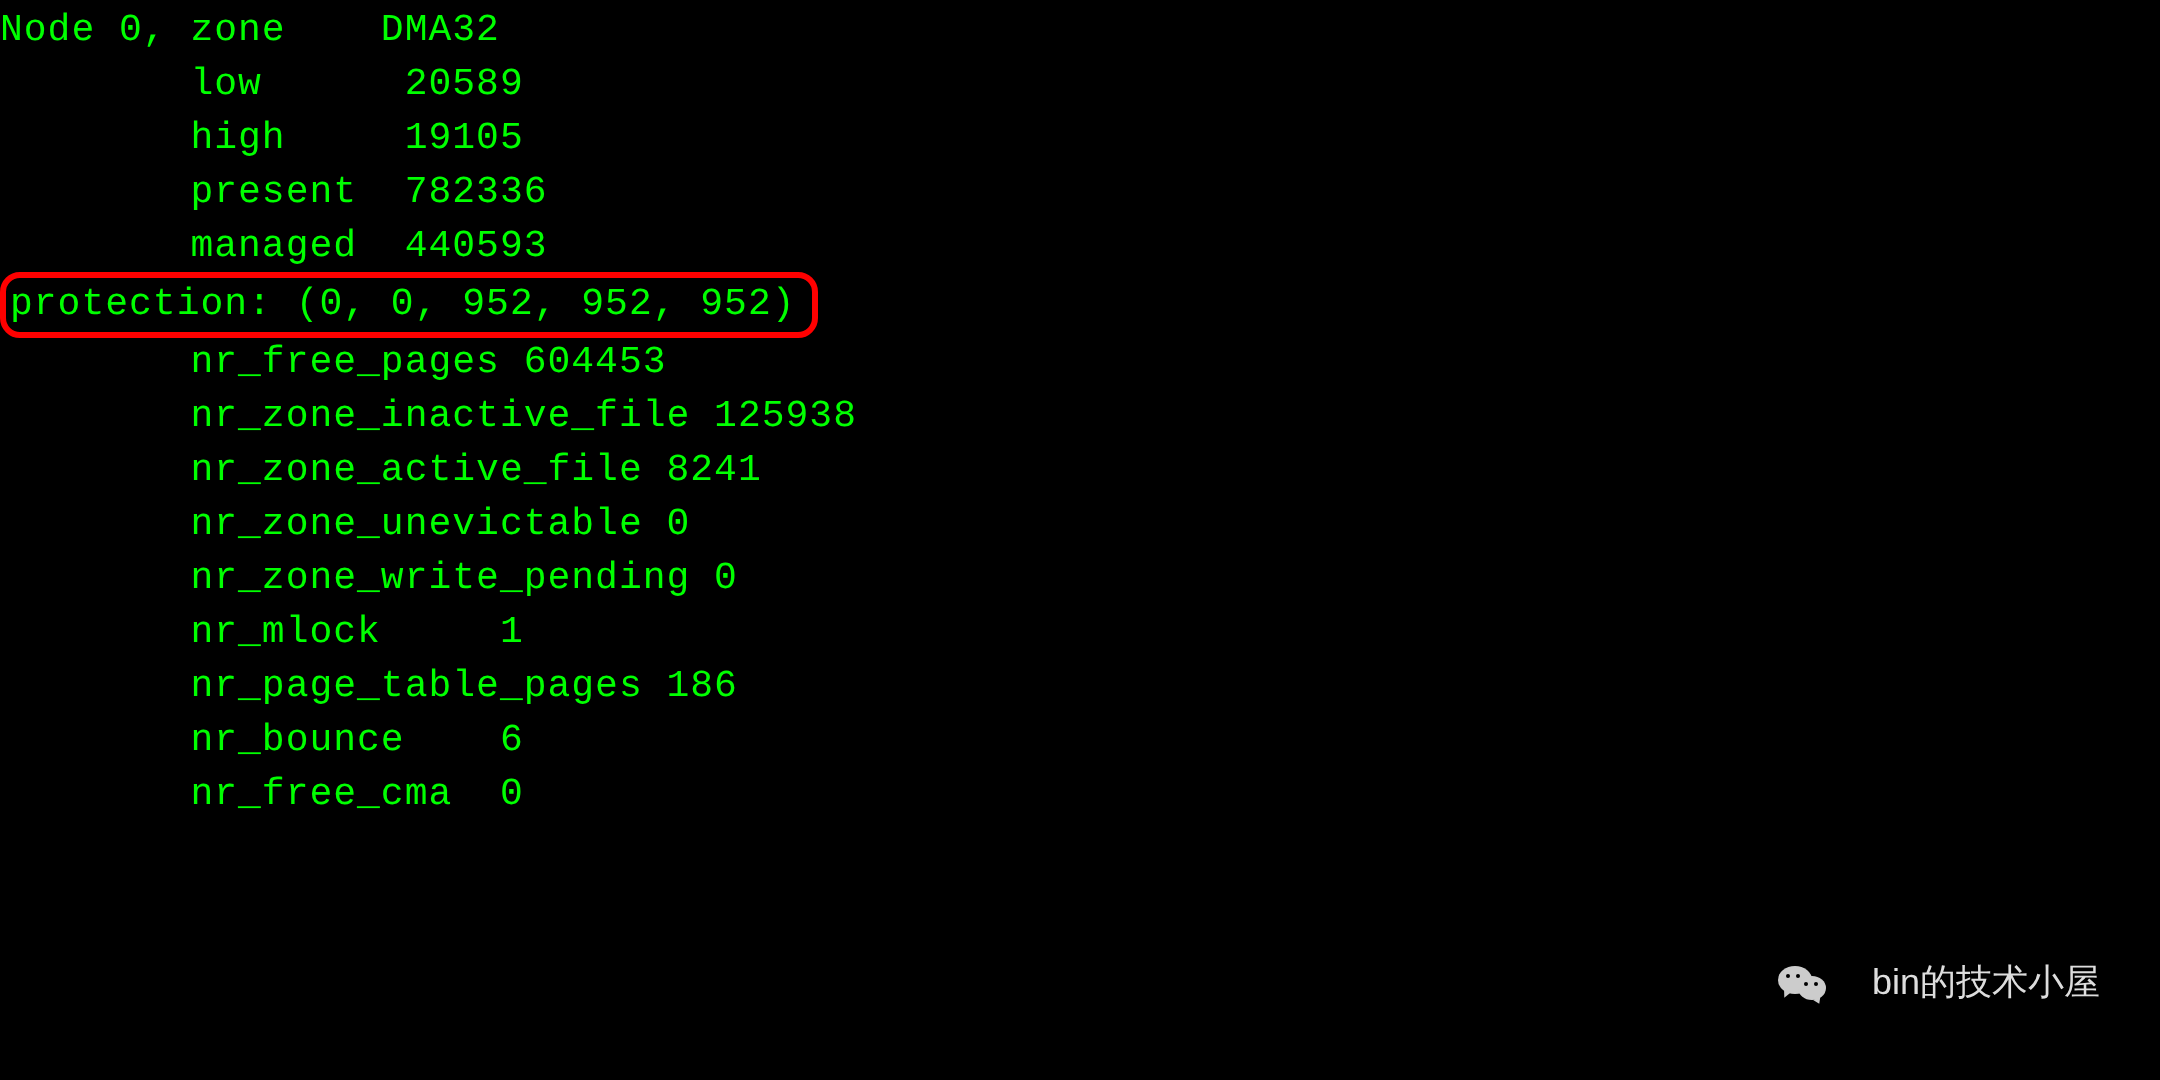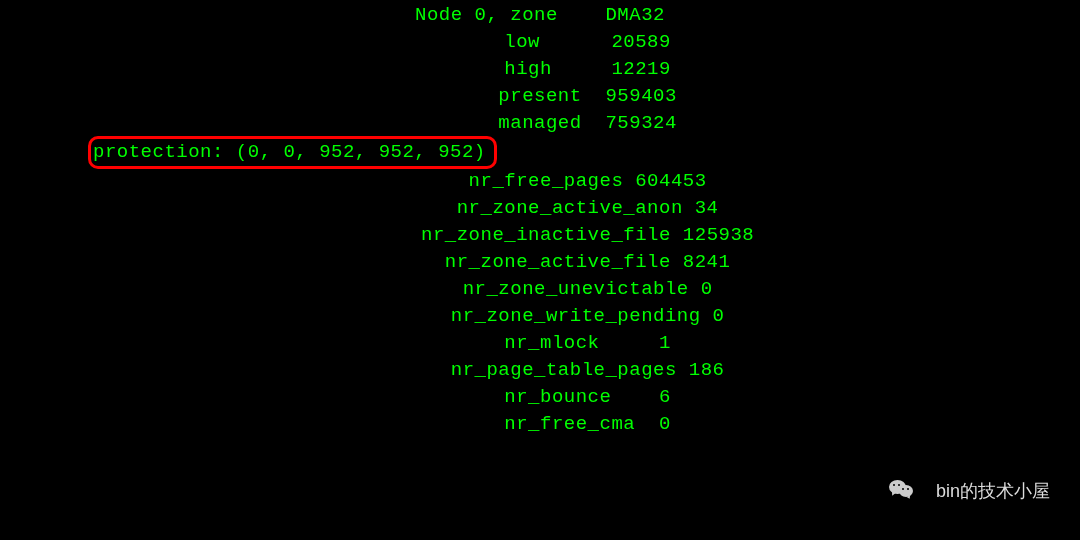--- a/index.html
+++ b/index.html
@@ -15,36 +15,35 @@
       color: #00ff00;
       width: 1080px;
       height: 540px;
       overflow: hidden;
       position: relative;
       padding-top: 2px;
     }
     .line {
       white-space: pre;
       letter-spacing: 0.5px;
-      text-align: center;
     }
     .highlighted {
       border: 3px solid #ff0000;
       border-radius: 10px;
       display: inline-block;
       padding: 0 8px 0 2px;
-      margin-left: 88px;
       margin-top: -1px;
       margin-bottom: -1px;
     }
     .watermark {
       position: absolute;
       bottom: 35px;
       right: 30px;
       display: flex;
+      align-items: center;
       gap: 21px;
       color: #ddd;
       font-family: Arial, sans-serif;
       font-size: 18px;
     }
     .wechat-icon {
       width: 26px;
       height: 22px;
       position: relative;
     }
@@ -101,28 +100,27 @@
     .bubble-large .dot:nth-child(2) { top: 4px; left: 9px; }
     .bubble-small .dot:nth-child(1) { top: 3px; left: 3px; }
     .bubble-small .dot:nth-child(2) { top: 3px; left: 8px; }
   </style>
 </head>
 <body>
 
 <div>
   <div class="line">Node 0, zone    DMA32</div>
   <div class="line">        low      20589</div>
-  <div class="line">        high     12219</div>
-  <div class="line">        present  959403</div>
-  <div class="line">        managed  759324</div>
+  <div class="line">        high     19105</div>
+  <div class="line">        present  782336</div>
+  <div class="line">        managed  440593</div>
   <div>
     <span class="line highlighted">protection: (0, 0, 952, 952, 952)</span>
   </div>
   <div class="line">        nr_free_pages 604453</div>
-  <div class="line">        nr_zone_active_anon 34</div>
   <div class="line">        nr_zone_inactive_file 125938</div>
   <div class="line">        nr_zone_active_file 8241</div>
   <div class="line">        nr_zone_unevictable 0</div>
   <div class="line">        nr_zone_write_pending 0</div>
   <div class="line">        nr_mlock     1</div>
   <div class="line">        nr_page_table_pages 186</div>
   <div class="line">        nr_bounce    6</div>
   <div class="line">        nr_free_cma  0</div>
 </div>
 

